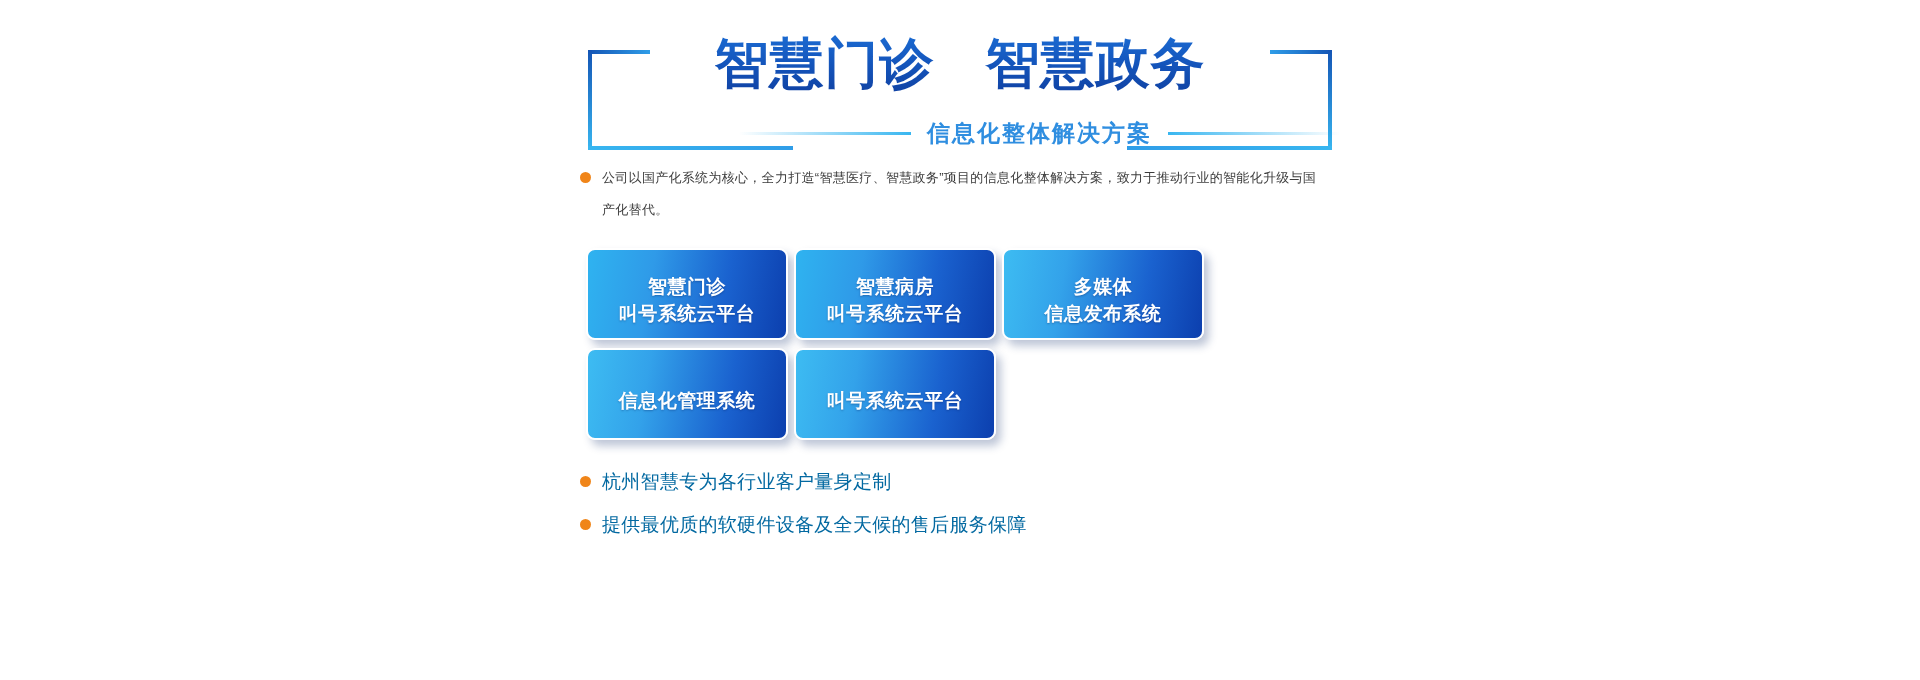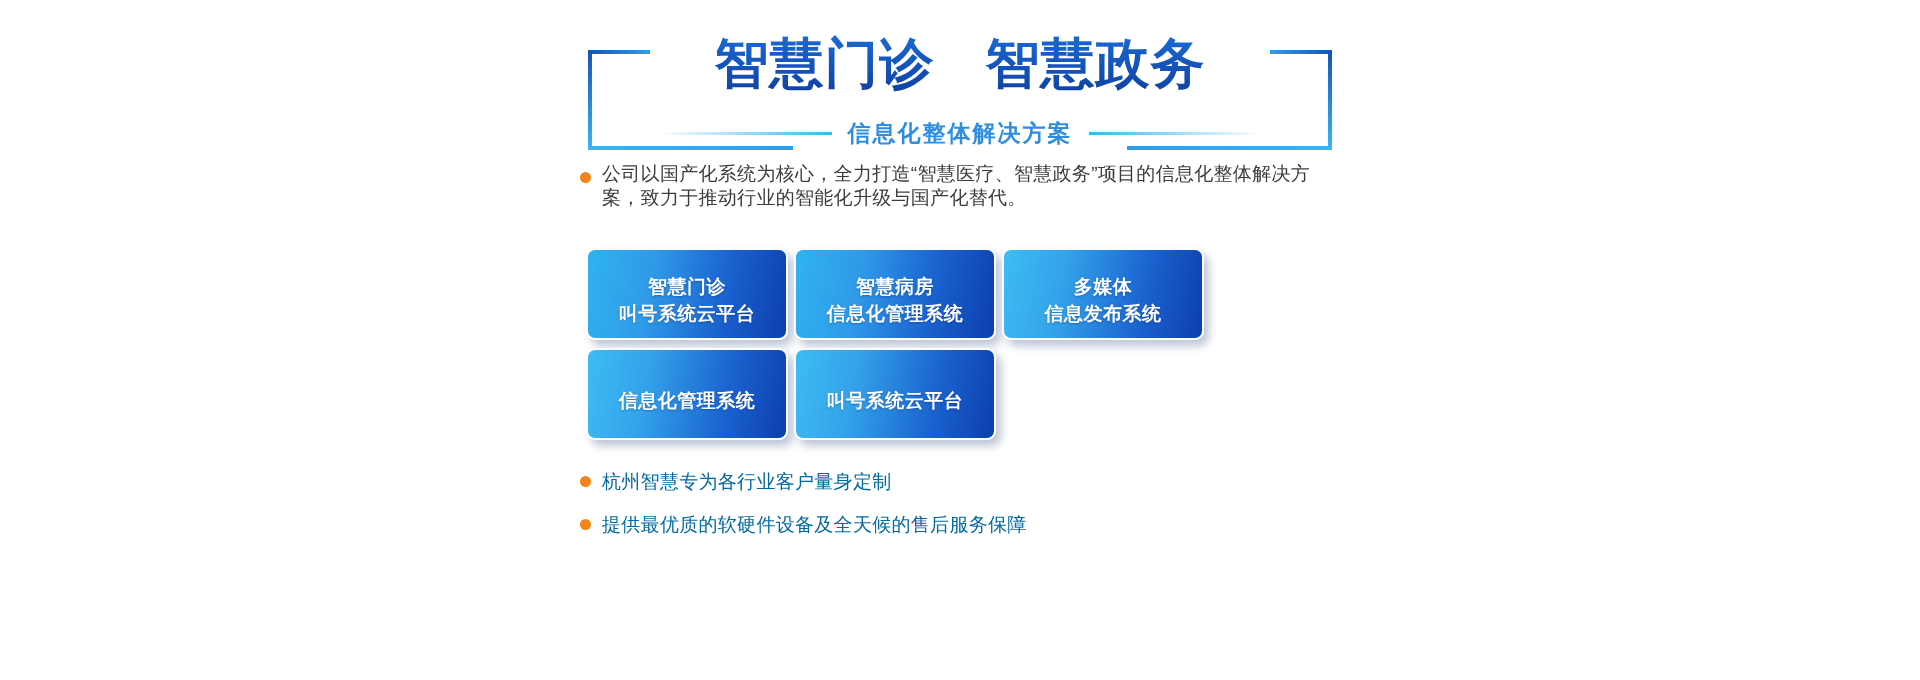--- a/index.html
+++ b/index.html
@@ -104,21 +104,21 @@
   }
   .title-gap { display: inline-block; width: 42px; }
 
   .subtitle-row {
     position: absolute;
     left: 0;
     top: 96px;
     width: 760px;
     display: flex;
     align-items: center;
-    justify-content: center;
+    justify-content: flex-end;
     gap: 16px;
   }
   .sub-rule {
     height: 3px;
     width: 172px;
     background: linear-gradient(90deg, rgba(56,182,240,0), #38b6f0);
   }
   .sub-rule.right {
     background: linear-gradient(270deg, rgba(56,182,240,0), #38b6f0);
   }
@@ -142,22 +142,22 @@
   .dot {
     width: 11px;
     height: 11px;
     border-radius: 50%;
     background: #f08519;
     flex: 0 0 auto;
     margin-top: 10px;
     margin-right: 11px;
   }
   .intro-text {
-    font-size: 19px;
-    line-height: 24px;
+    font-size: 13px;
+    line-height: 32px;
     color: #3c3c3c;
     letter-spacing: 0.3px;
     flex: 1;
   }
 
   
   .grid {
     position: absolute;
     left: 6px;
     top: 248px;
@@ -251,21 +251,21 @@
       <span class="intro-text">公司以国产化系统为核心，全力打造“智慧医疗、智慧政务”项目的信息化整体解决方案，致力于推动行业的智能化升级与国产化替代。</span>
     </div>
 
     <div class="grid">
       <div class="card">
         <span class="card-label">智慧门诊
 叫号系统云平台</span>
       </div>
       <div class="card">
         <span class="card-label">智慧病房
-信息化管理系统</span>
+叫号系统云平台</span>
       </div>
       <div class="card alt">
         <span class="card-label">多媒体
 信息发布系统</span>
       </div>
       <div class="card alt">
         <span class="card-label">信息化管理系统</span>
       </div>
       <div class="card alt">
         <span class="card-label">叫号系统云平台</span>

